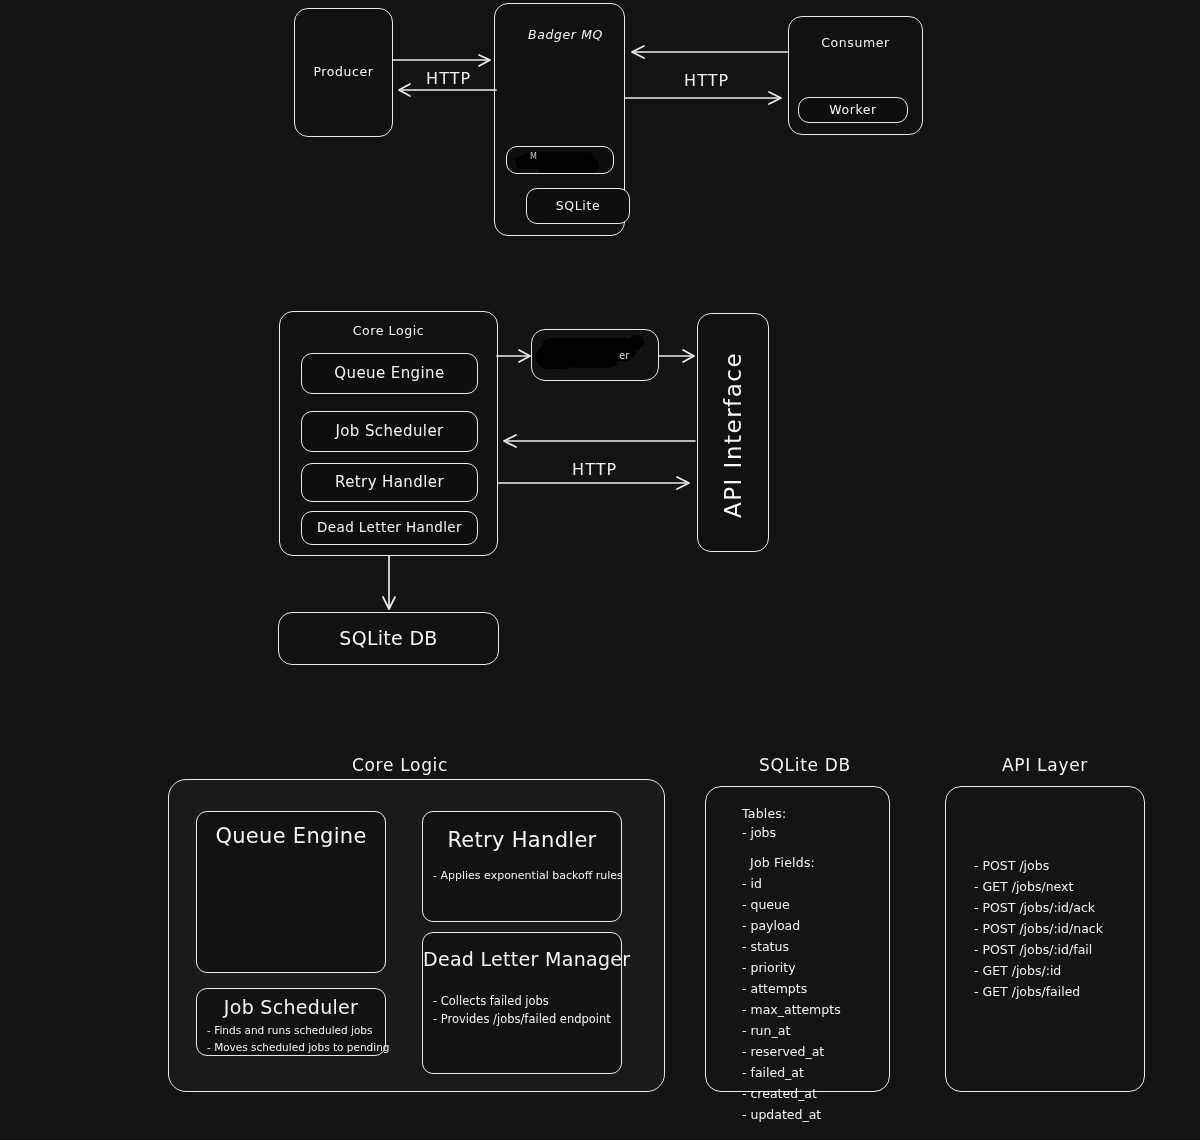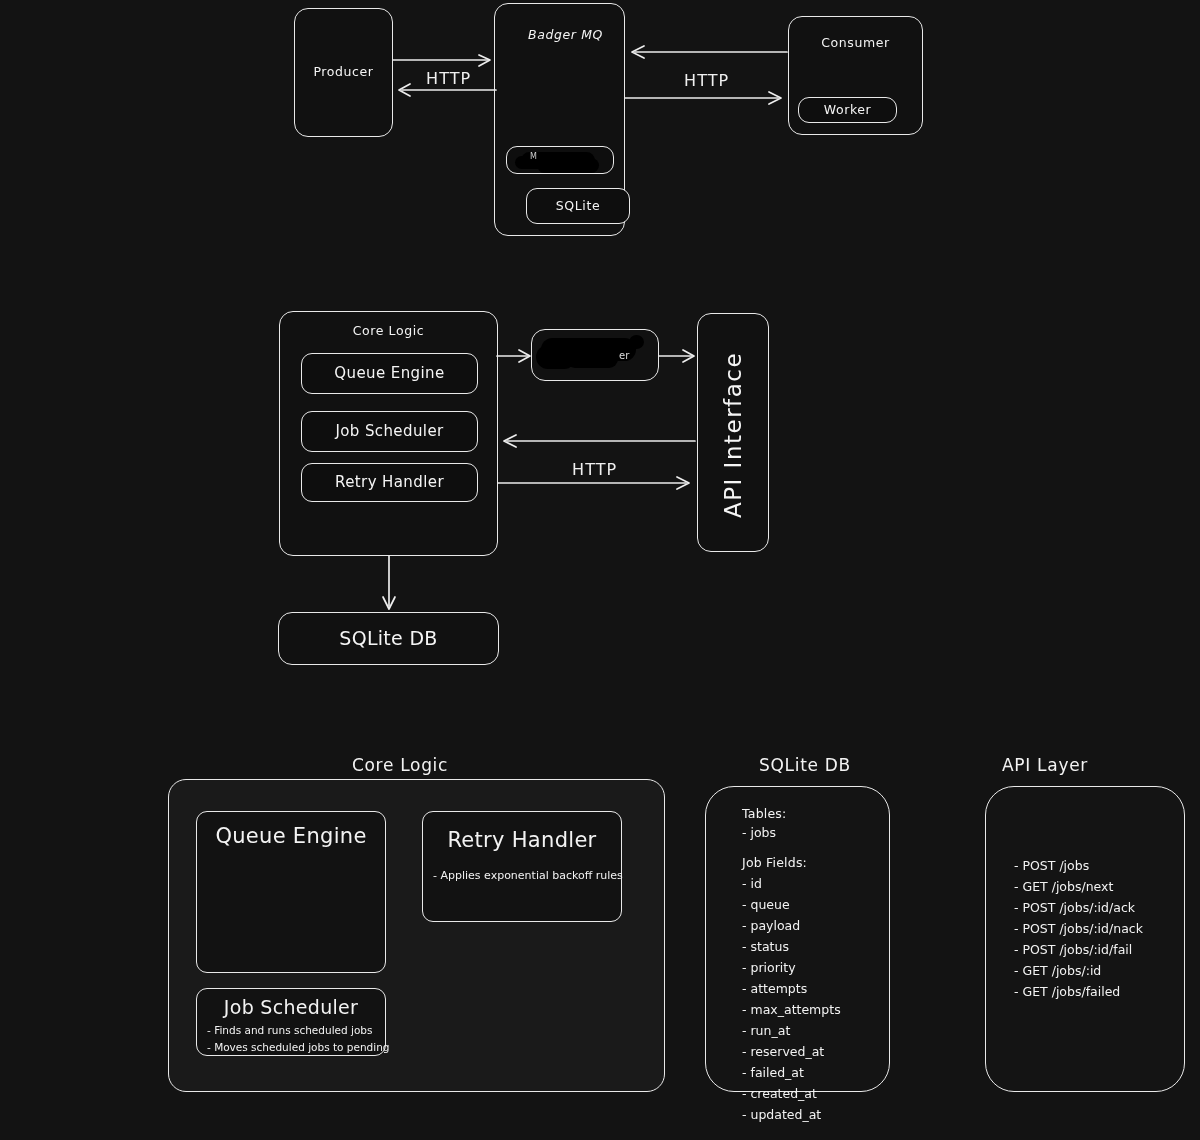--- a/index.html
+++ b/index.html
@@ -32,21 +32,21 @@
     border-width: 1.5px;
     border-radius: 11px;
     background: #0e0e0e;
   }
   .box.group {
     background: #1a1a1a;
     border-radius: 18px;
   }
   .box.panel {
     background: #141414;
-    border-radius: 29px;
+    border-radius: 16px;
   }
 
   .lbl {
     position: absolute;
     color: #f3f3f3;
     white-space: pre;
     line-height: 1.25;
   }
   .center-lbl {
     position: absolute;
@@ -136,21 +136,21 @@
     <div class="lbl body-sm" style="left:23px; top:5px; font-size:8px; color:#cfcfcf;">M</div>
   </div>
 
   <div class="box inner" style="left:526px; top:188px; width:104px; height:36px;">
     <div class="boxtext ttl-sm">SQLite</div>
   </div>
 
   <div class="box" style="left:788px; top:16px; width:135px; height:119px;"></div>
   <div class="center-lbl ttl-sm" style="left:788px; top:35px; width:135px;">Consumer</div>
 
-  <div class="box inner" style="left:798px; top:97px; width:99px; height:26px;">
+  <div class="box inner" style="left:798px; top:97px; width:110px; height:26px;">
     <div class="boxtext ttl-sm">Worker</div>
   </div>
 
   <svg class="arrow-svg" style="left:393px; top:55px; width:103px; height:40px;">
     <line x1="0" y1="5" x2="96" y2="5"></line>
     <polyline points="86,0 97,5 86,11"></polyline>
     <line x1="103" y1="35" x2="9" y2="35"></line>
     <polyline points="17,29 6,35 17,41"></polyline>
   </svg>
   <div class="http-lbl" style="left:426px; top:69px;">HTTP</div>
@@ -167,20 +167,23 @@
   <div class="center-lbl ttl-sm" style="left:279px; top:323px; width:219px;">Core Logic</div>
 
   <div class="box inner" style="left:301px; top:353px; width:177px; height:41px;">
     <div class="boxtext ttl-md">Queue Engine</div>
   </div>
   <div class="box inner" style="left:301px; top:411px; width:177px; height:41px;">
     <div class="boxtext ttl-md">Job Scheduler</div>
   </div>
   <div class="box inner" style="left:301px; top:463px; width:177px; height:39px;">
     <div class="boxtext ttl-md">Retry Handler</div>
+  </div>
+  <div class="box inner" style="left:301px; top:511px; width:177px; height:34px;">
+    <div class="boxtext ttl-md" style="font-size:13.5px;">Dead Letter Handler</div>
   </div>
 
   <div class="box" style="left:531px; top:329px; width:128px; height:52px;">
     <div class="redact-wrap" style="left:0; top:0; width:126px; height:50px;">
       <div class="redact-blob" style="left:9px; top:8px; width:95px; height:23px;"></div>
       <div class="redact-blob" style="left:4px; top:15px; width:40px; height:24px; border-radius:30px;"></div>
       <div class="redact-blob" style="left:34px; top:20px; width:52px; height:18px;"></div>
       <div class="redact-blob" style="left:97px; top:5px; width:15px; height:14px; border-radius:50%;"></div>
     </div>
     <div class="lbl body-sm" style="left:87px; top:20px; font-size:10px; color:#dcdcdc;">er</div>
@@ -233,49 +236,56 @@
     </ul>
   </div>
 
   <div class="box inner" style="left:422px; top:811px; width:200px; height:111px; background:#121212;">
     <div class="center-lbl ttl-xl" style="top:16px;">Retry Handler</div>
     <ul class="blist" style="position:absolute; left:10px; top:55px; font-size:11px; line-height:1.6;">
       <li>- Applies exponential backoff rules</li>
     </ul>
   </div>
 
+  <div class="box inner" style="left:422px; top:932px; width:200px; height:142px; background:#121212;">
+    <div class="center-lbl ttl-lg" style="top:15px;">Dead Letter Manager</div>
+    <ul class="blist" style="position:absolute; left:10px; top:59px; font-size:11.5px; line-height:1.6;">
+      <li>- Collects failed jobs</li>
+      <li>- Provides /jobs/failed endpoint</li>
+    </ul>
+  </div>
 
   <div class="center-lbl ttl-sec" style="left:700px; top:755px; width:210px;">SQLite DB</div>
 
   <div class="box panel" style="left:705px; top:786px; width:185px; height:306px;">
     <div class="lbl body-md" style="left:36px; top:19px;">Tables:</div>
     <ul class="blist" style="position:absolute; left:36px; top:36px; font-size:12.5px; line-height:1.6;">
       <li>- jobs</li>
     </ul>
 
-    <div class="lbl body-md" style="left:36px; top:68px;text-align:center;">Job Fields:</div>
+    <div class="lbl body-md" style="left:44px; top:68px;text-align:center;">Job Fields:</div>
     <ul class="blist" style="position:absolute; left:36px; top:86px; font-size:12.5px; line-height:1.68;">
       <li>- id</li>
       <li>- queue</li>
       <li>- payload</li>
       <li>- status</li>
       <li>- priority</li>
       <li>- attempts</li>
       <li>- max_attempts</li>
       <li>- run_at</li>
       <li>- reserved_at</li>
       <li>- failed_at</li>
       <li>- created_at</li>
       <li>- updated_at</li>
     </ul>
   </div>
 
   <div class="center-lbl ttl-sec" style="left:945px; top:755px; width:200px;">API Layer</div>
 
-  <div class="box panel" style="left:945px; top:786px; width:200px; height:306px;margin-left:40px;">
+  <div class="box panel" style="left:945px; top:786px; width:200px; height:306px;">
     <ul class="blist" style="position:absolute; left:28px; top:68px; font-size:12.5px; line-height:1.68;">
       <li>- POST /jobs</li>
       <li>- GET /jobs/next</li>
       <li>- POST /jobs/:id/ack</li>
       <li>- POST /jobs/:id/nack</li>
       <li>- POST /jobs/:id/fail</li>
       <li>- GET /jobs/:id</li>
       <li>- GET /jobs/failed</li>
     </ul>
   </div>

